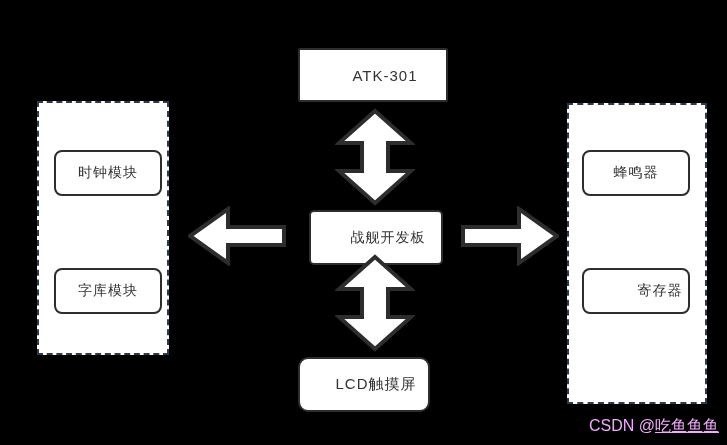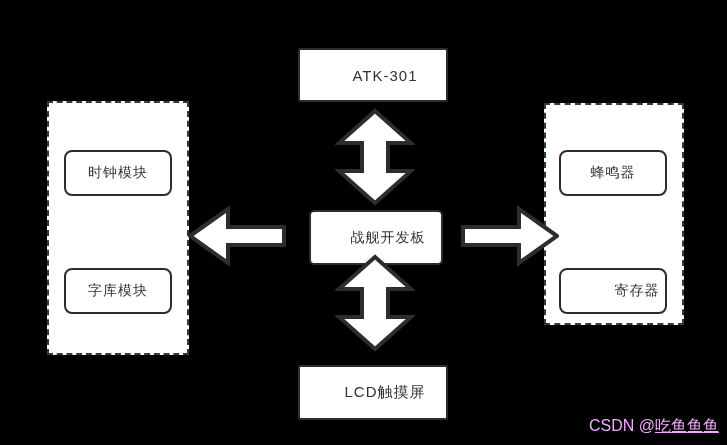--- a/index.html
+++ b/index.html
@@ -22,29 +22,29 @@
     align-items: center;
     justify-content: center;
     font-size: 15px;
     color: #333333;
     box-sizing: border-box;
     letter-spacing: 1px;
     padding-left: 24px;
   }
   .box-top    { left: 298px; top: 48px;  width: 150px; height: 54px; border-radius: 2px; }
   .box-center { left: 309px; top: 210px; width: 134px; height: 55px; border-radius: 5px; font-size: 14px; }
-  .box-bottom { left: 298px; top: 357px; width: 150px; height: 55px; border-radius: 2px; margin-top: 8px; }
+  .box-bottom { left: 298px; top: 357px; width: 132px; height: 55px; border-radius: 10px; }
   .group {
     position: absolute;
     background: #ffffff;
     border: 2px dashed #2e3a47;
     box-sizing: border-box;
   }
-  .group-left  { left: 47px;  top: 101px; width: 142px; height: 254px; }
-  .group-right { left: 544px; top: 103px; width: 140px; height: 222px; }
+  .group-left  { left: 37px;  top: 101px; width: 132px; height: 254px; }
+  .group-right { left: 567px; top: 103px; width: 140px; height: 301px; }
   .module {
     position: absolute;
     background: #ffffff;
     border: 2px solid #2d2d2d;
     border-radius: 8px;
     display: flex;
     align-items: center;
     justify-content: center;
     font-size: 14px;
     color: #333333;

